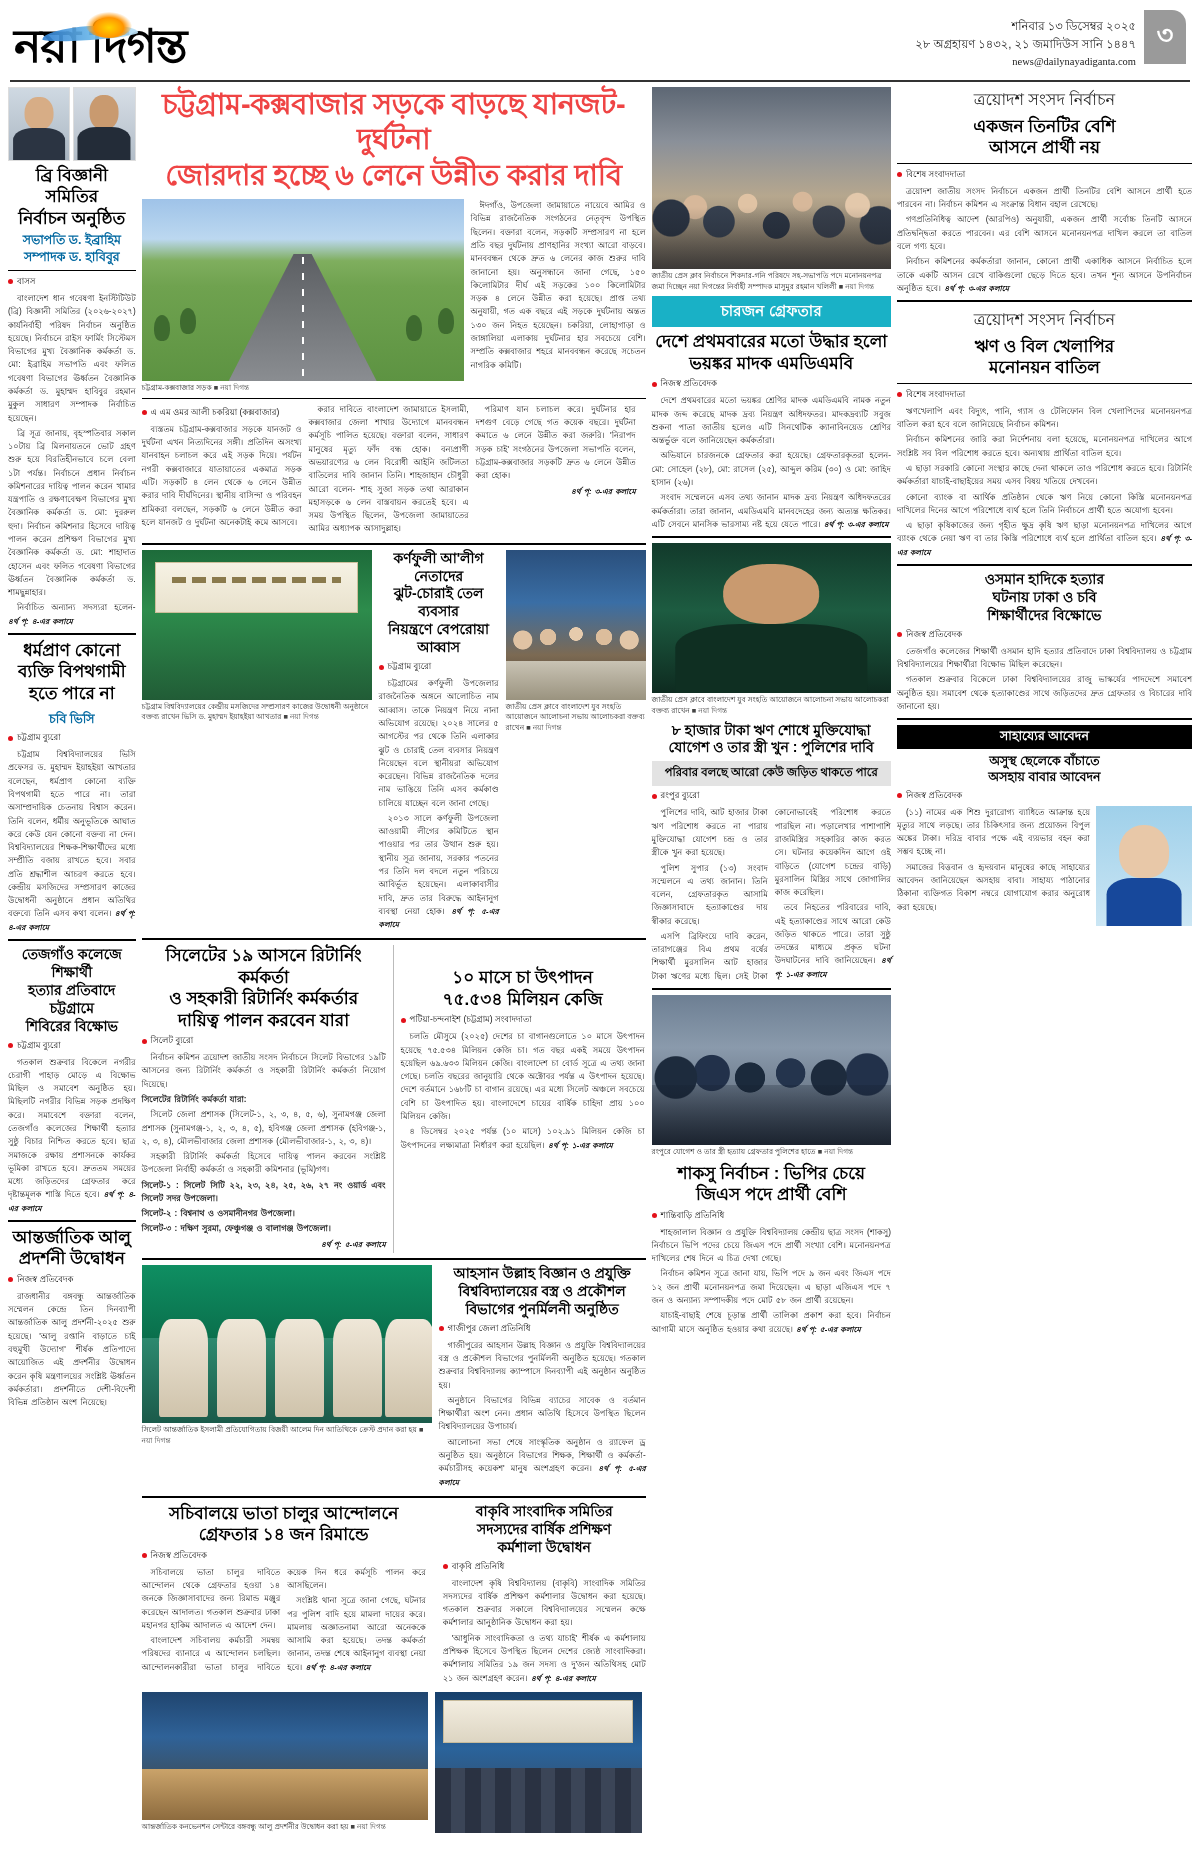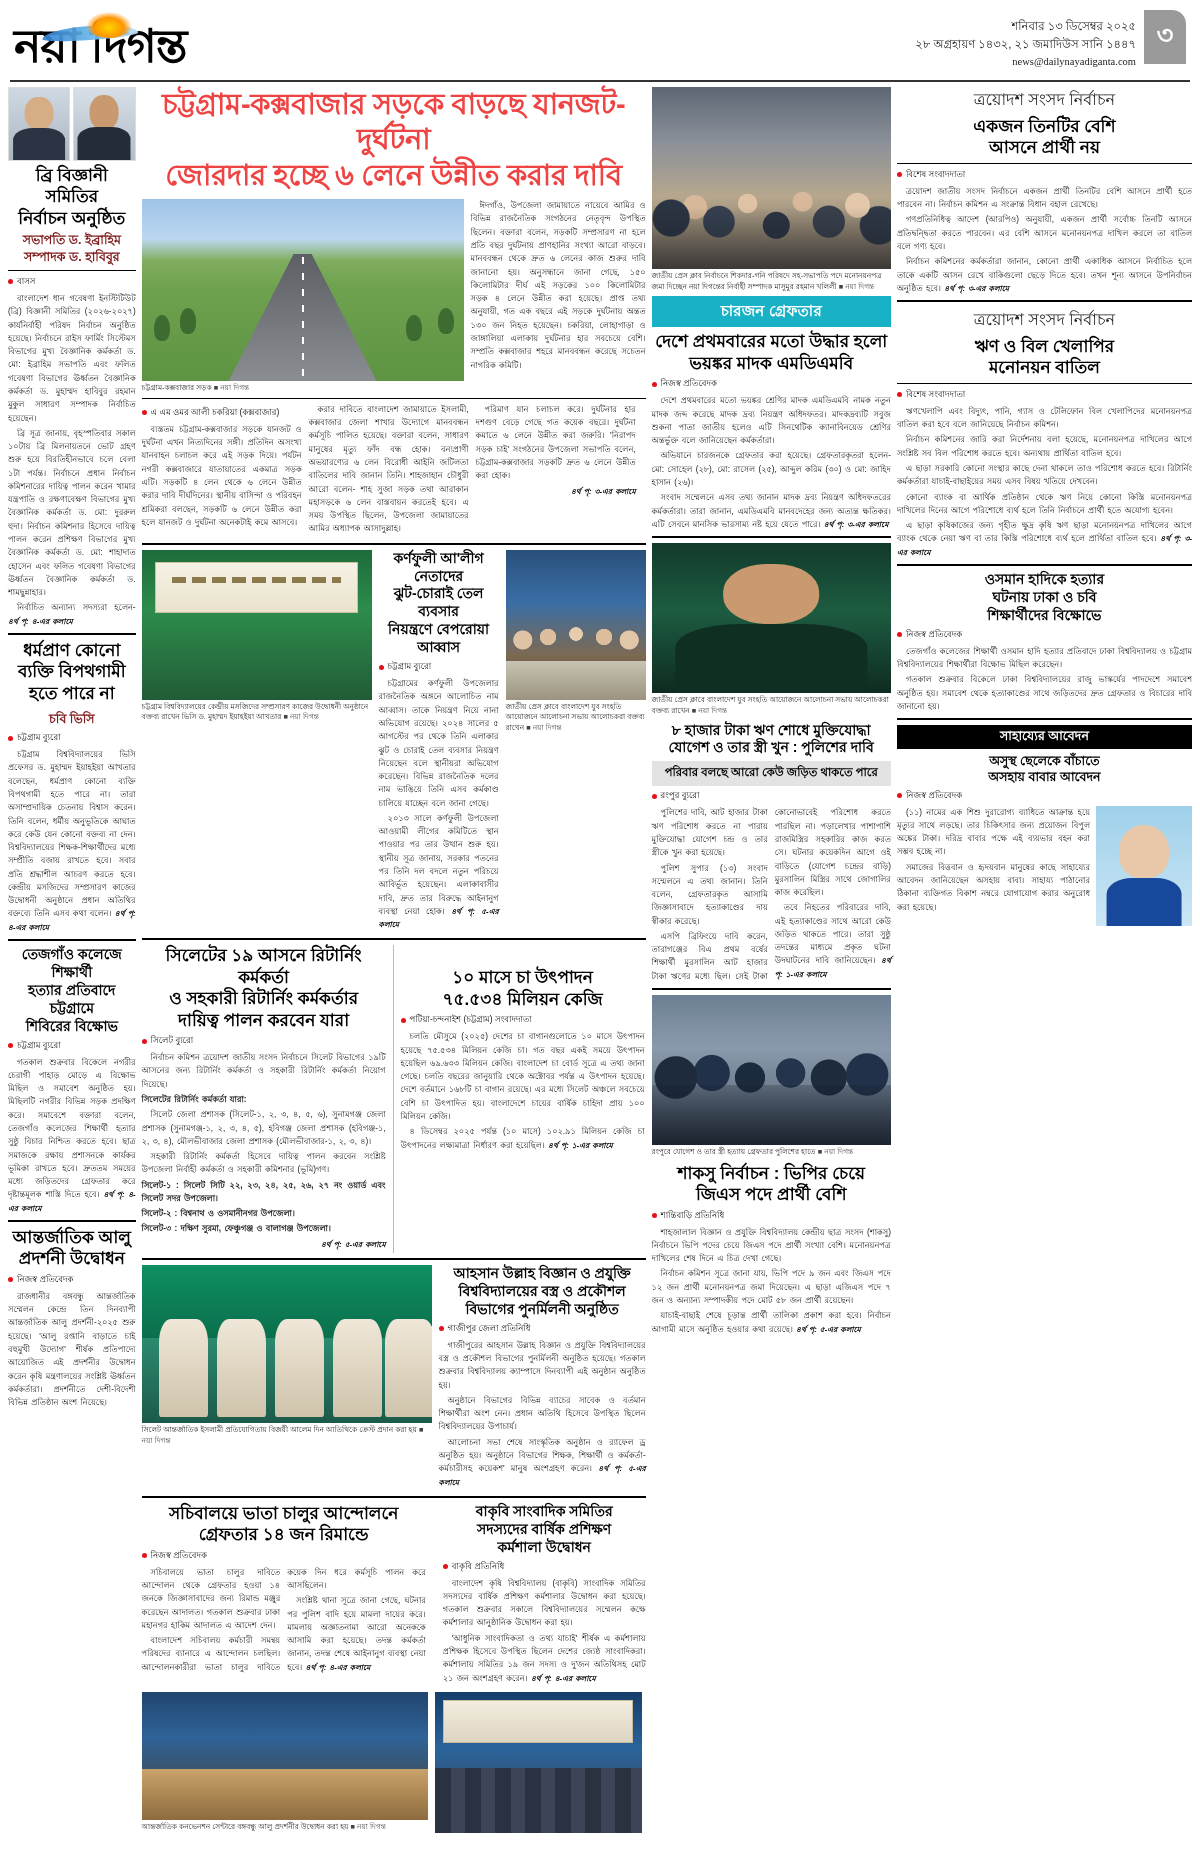--- a/index.html
+++ b/index.html
@@ -70,21 +70,21 @@
     font-family: "Liberation Sans", sans-serif;
   }
   .hl-black { color: #000; font-weight: 700; text-align: center; }
 
   .big-head { font-size: 29px; line-height: 1.22; letter-spacing: -0.3px; }
   .med-head { font-size: 17px; line-height: 1.26; }
   .sm-head  { font-size: 14px; line-height: 1.28; }
   .xs-head  { font-size: 12.5px; line-height: 1.3; }
 
   .kicker { font-size: 16px; text-align: center; color: #222; margin-bottom: 2px; }
-  .subhead { font-size: 12.5px; text-align: center; color: #7f1d1d; line-height: 1.35; font-weight: 600;}
+  .subhead { font-size: 12.5px; text-align: center; color: #0369a1; line-height: 1.35; font-weight: 600;}
 
   .byline { font-size: 8.5px; color: #111; margin: 3px 0 3px 0; display: flex; align-items: center; gap: 4px; }
   .byline .dot { width: 5px; height: 5px; border-radius: 50%; background: #e3111a; display: inline-block; }
 
   .caption { font-size: 7.4px; line-height: 1.45; color: #222; margin-top: 2px; text-align: left; }
   .caption .credit { color: #444; }
 
   .jump { font-size: 7.6px; font-weight: 700; font-style: italic; color: #000; }
 
   .photo { width: 100%; position: relative; overflow: hidden; background: #cfd6dc; }

